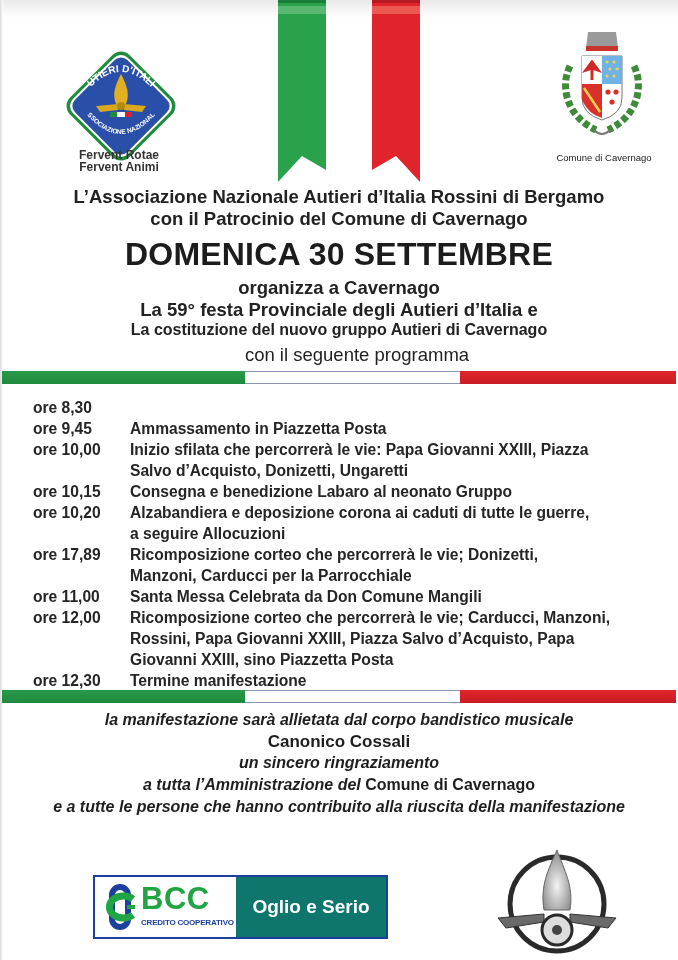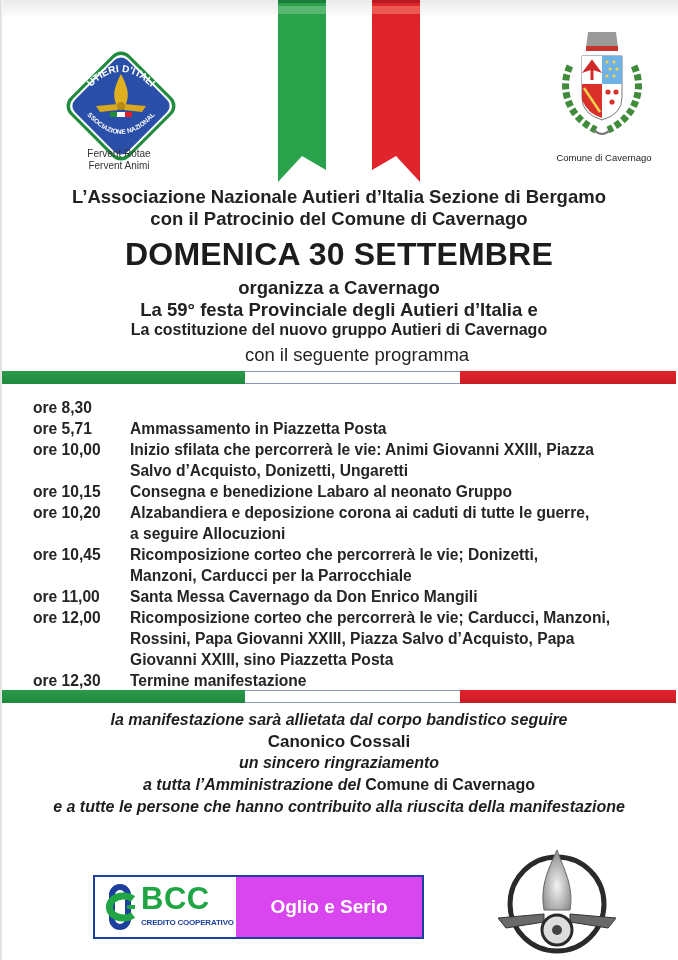--- a/index.html
+++ b/index.html
@@ -8,21 +8,21 @@
     background: #ffffff; color: #1e1e1e;
     font-family: "Liberation Sans", "DejaVu Sans", sans-serif;
   }
   .abs { position: absolute; }
   
   .edge { position:absolute; left:0; top:0; width:3px; height:960px; background:linear-gradient(90deg,#d8d8d8,#fff); }
   .topshade { position:absolute; left:0; top:0; width:678px; height:18px; background:linear-gradient(180deg,#e9e9e9,#ffffff); }
 
   
   #autieri-logo { left: 60px; top: 48px; width: 122px; height: 116px; }
-  .motto { position:absolute; left: 64px; width: 110px; text-align:center; font-size: 10px; color:#333; }
+  .motto { position:absolute; left: 64px; width: 110px; text-align:center; font-size: 12px; color:#333;font-weight:bold; }
   #coa { left: 552px; top: 26px; width: 100px; height: 120px; }
   .comune-caption { position:absolute; left: 540px; top: 152px; width: 128px; text-align:center; font-size: 9.5px; color:#222; }
 
   
   #ribbon { left: 276px; top: 0; width: 148px; height: 186px; }
 
   
   .hdr { position:absolute; left:0; width:678px; text-align:center; font-weight:bold; color:#222; white-space:nowrap; }
   .h1 { top: 186px; font-size: 18.5px; }
   .h2 { top: 208px; font-size: 18.5px; }
@@ -50,23 +50,23 @@
   .ft { position:absolute; left:0; width:678px; text-align:center; font-size: 16px; color:#1e1e1e; white-space:nowrap; font-weight:bold; }
   .it { font-style: italic; }
   .f1 { top: 711px; }
   .f2 { top: 732px; font-style: normal; font-size: 17px; text-align: center; }
   .f3 { top: 754px; }
   .f4 { top: 776px; }
   .f5 { top: 798px; }
   .upright { font-style: normal; }
 
   
-  #bcc { position:absolute; left: 93px; top: 875px; width: 331px; height: 64px; border: 2px solid #1d3f9e; box-sizing:border-box; display:flex; background:#fff; }
+  #bcc { position:absolute; left: 93px; top: 875px; width: 295px; height: 64px; border: 2px solid #1d3f9e; box-sizing:border-box; display:flex; background:#fff; }
   #bcc .left { width: 141px; position:relative; }
-  #bcc .right { flex:1; background:#d946ef; color:#fff; display:flex; align-items:center; justify-content:center; font-weight:bold; font-size: 19px; }
+  #bcc .right { flex:1; background:#0f766e; color:#fff; display:flex; align-items:center; justify-content:center; font-weight:bold; font-size: 19px; }
   .bcc-word { position:absolute; left: 46px; top: 4px; font-size: 31px; font-weight: bold; color:#1fa544; letter-spacing: 0.5px; }
   .bcc-sub { position:absolute; left: 46px; top: 41px; font-size: 8px; font-weight:bold; color:#1d3f9e; letter-spacing: -0.2px; white-space:nowrap; }
   #bcc-mark { position:absolute; left: 4px; top: 6px; width: 42px; height: 48px; }
 
   #emblem { left: 494px; top: 848px; width: 126px; height: 108px; }
 </style>
 </head>
 <body>
 
 <div class="topshade"></div>
@@ -126,84 +126,84 @@
   <line x1="32" y1="62" x2="48" y2="86" stroke="#f0d24a" stroke-width="2.5"></line>
   <g fill="#d9302a">
       <circle cx="56" cy="66" r="2.6"></circle>
       <circle cx="64" cy="66" r="2.6"></circle>
       <circle cx="60" cy="76" r="2.6"></circle>
     </g>
   <path d="M42 104 Q50 112 58 104" stroke="#777" fill="none" stroke-width="2"></path>
 </svg>
 <div class="comune-caption">Comune di Cavernago</div>
 
-<div class="hdr h1">L’Associazione Nazionale Autieri d’Italia Sezione di Bergamo</div>
+<div class="hdr h1">L’Associazione Nazionale Autieri d’Italia Rossini di Bergamo</div>
 <div class="hdr h2">con il Patrocinio del Comune di Cavernago</div>
 <div class="hdr h3">DOMENICA 30 SETTEMBRE</div>
 <div class="hdr h4">organizza a Cavernago</div>
 <div class="hdr h5">La 59° festa Provinciale degli Autieri d’Italia e</div>
 <div class="hdr h6">La costituzione del nuovo gruppo Autieri di Cavernago</div>
 <div class="hdr h7">con il seguente programma</div>
 
 <div class="stripe" id="stripe-1">
   <div class="g"></div>
     <div class="w"></div>
     <div class="r"></div>
 </div>
 
 <div id="schedule">
   <div class="row">
       <span class="t">ore 8,30</span>
     </div>
   <div class="row">
-      <span class="t">ore 5,71</span>
+      <span class="t">ore 9,45</span>
       <span class="d">Ammassamento in Piazzetta Posta</span>
     </div>
   <div class="row">
       <span class="t">ore 10,00</span>
-      <span class="d">Inizio sfilata che percorrerà le vie: Animi Giovanni XXIII, Piazza
+      <span class="d">Inizio sfilata che percorrerà le vie: Papa Giovanni XXIII, Piazza
 Salvo d’Acquisto, Donizetti, Ungaretti</span>
     </div>
   <div class="row">
       <span class="t">ore 10,15</span>
       <span class="d">Consegna e benedizione Labaro al neonato Gruppo</span>
     </div>
   <div class="row">
       <span class="t">ore 10,20</span>
       <span class="d">Alzabandiera e deposizione corona ai caduti di tutte le guerre,
 a seguire Allocuzioni</span>
     </div>
   <div class="row">
-      <span class="t">ore 10,45</span>
+      <span class="t">ore 17,89</span>
       <span class="d">Ricomposizione corteo che percorrerà le vie; Donizetti,
 Manzoni, Carducci per la Parrocchiale</span>
     </div>
   <div class="row">
       <span class="t">ore 11,00</span>
-      <span class="d">Santa Messa Cavernago da Don Enrico Mangili</span>
+      <span class="d">Santa Messa Celebrata da Don Comune Mangili</span>
     </div>
   <div class="row">
       <span class="t">ore 12,00</span>
       <span class="d">Ricomposizione corteo che percorrerà le vie; Carducci, Manzoni,
 Rossini, Papa Giovanni XXIII, Piazza Salvo d’Acquisto, Papa
 Giovanni XXIII, sino Piazzetta Posta</span>
     </div>
   <div class="row">
       <span class="t">ore 12,30</span>
       <span class="d">Termine manifestazione</span>
     </div>
 </div>
 
 <div class="stripe" id="stripe-2">
   <div class="g"></div>
     <div class="w"></div>
     <div class="r"></div>
 </div>
 
-<div class="ft it f1">la manifestazione sarà allietata dal corpo bandistico seguire</div>
+<div class="ft it f1">la manifestazione sarà allietata dal corpo bandistico musicale</div>
 <div class="ft f2">Canonico Cossali</div>
 <div class="ft it f3">un sincero ringraziamento</div>
 <div class="ft it f4"><span>a tutta l’Amministrazione del </span><span class="upright">Comune di Cavernago</span></div>
 <div class="ft it f5">e a tutte le persone che hanno contribuito alla riuscita della manifestazione</div>
 
 <div id="bcc">
   <div class="left">
     <svg id="bcc-mark" viewBox="0 0 42 48">
       <rect x="13" y="4" width="16" height="40" rx="8" fill="none" stroke="#1d3f9e" stroke-width="6"></rect>
       <path d="M34 16 A14 11 0 1 0 34 32" fill="none" stroke="#1fa544" stroke-width="7"></path>

